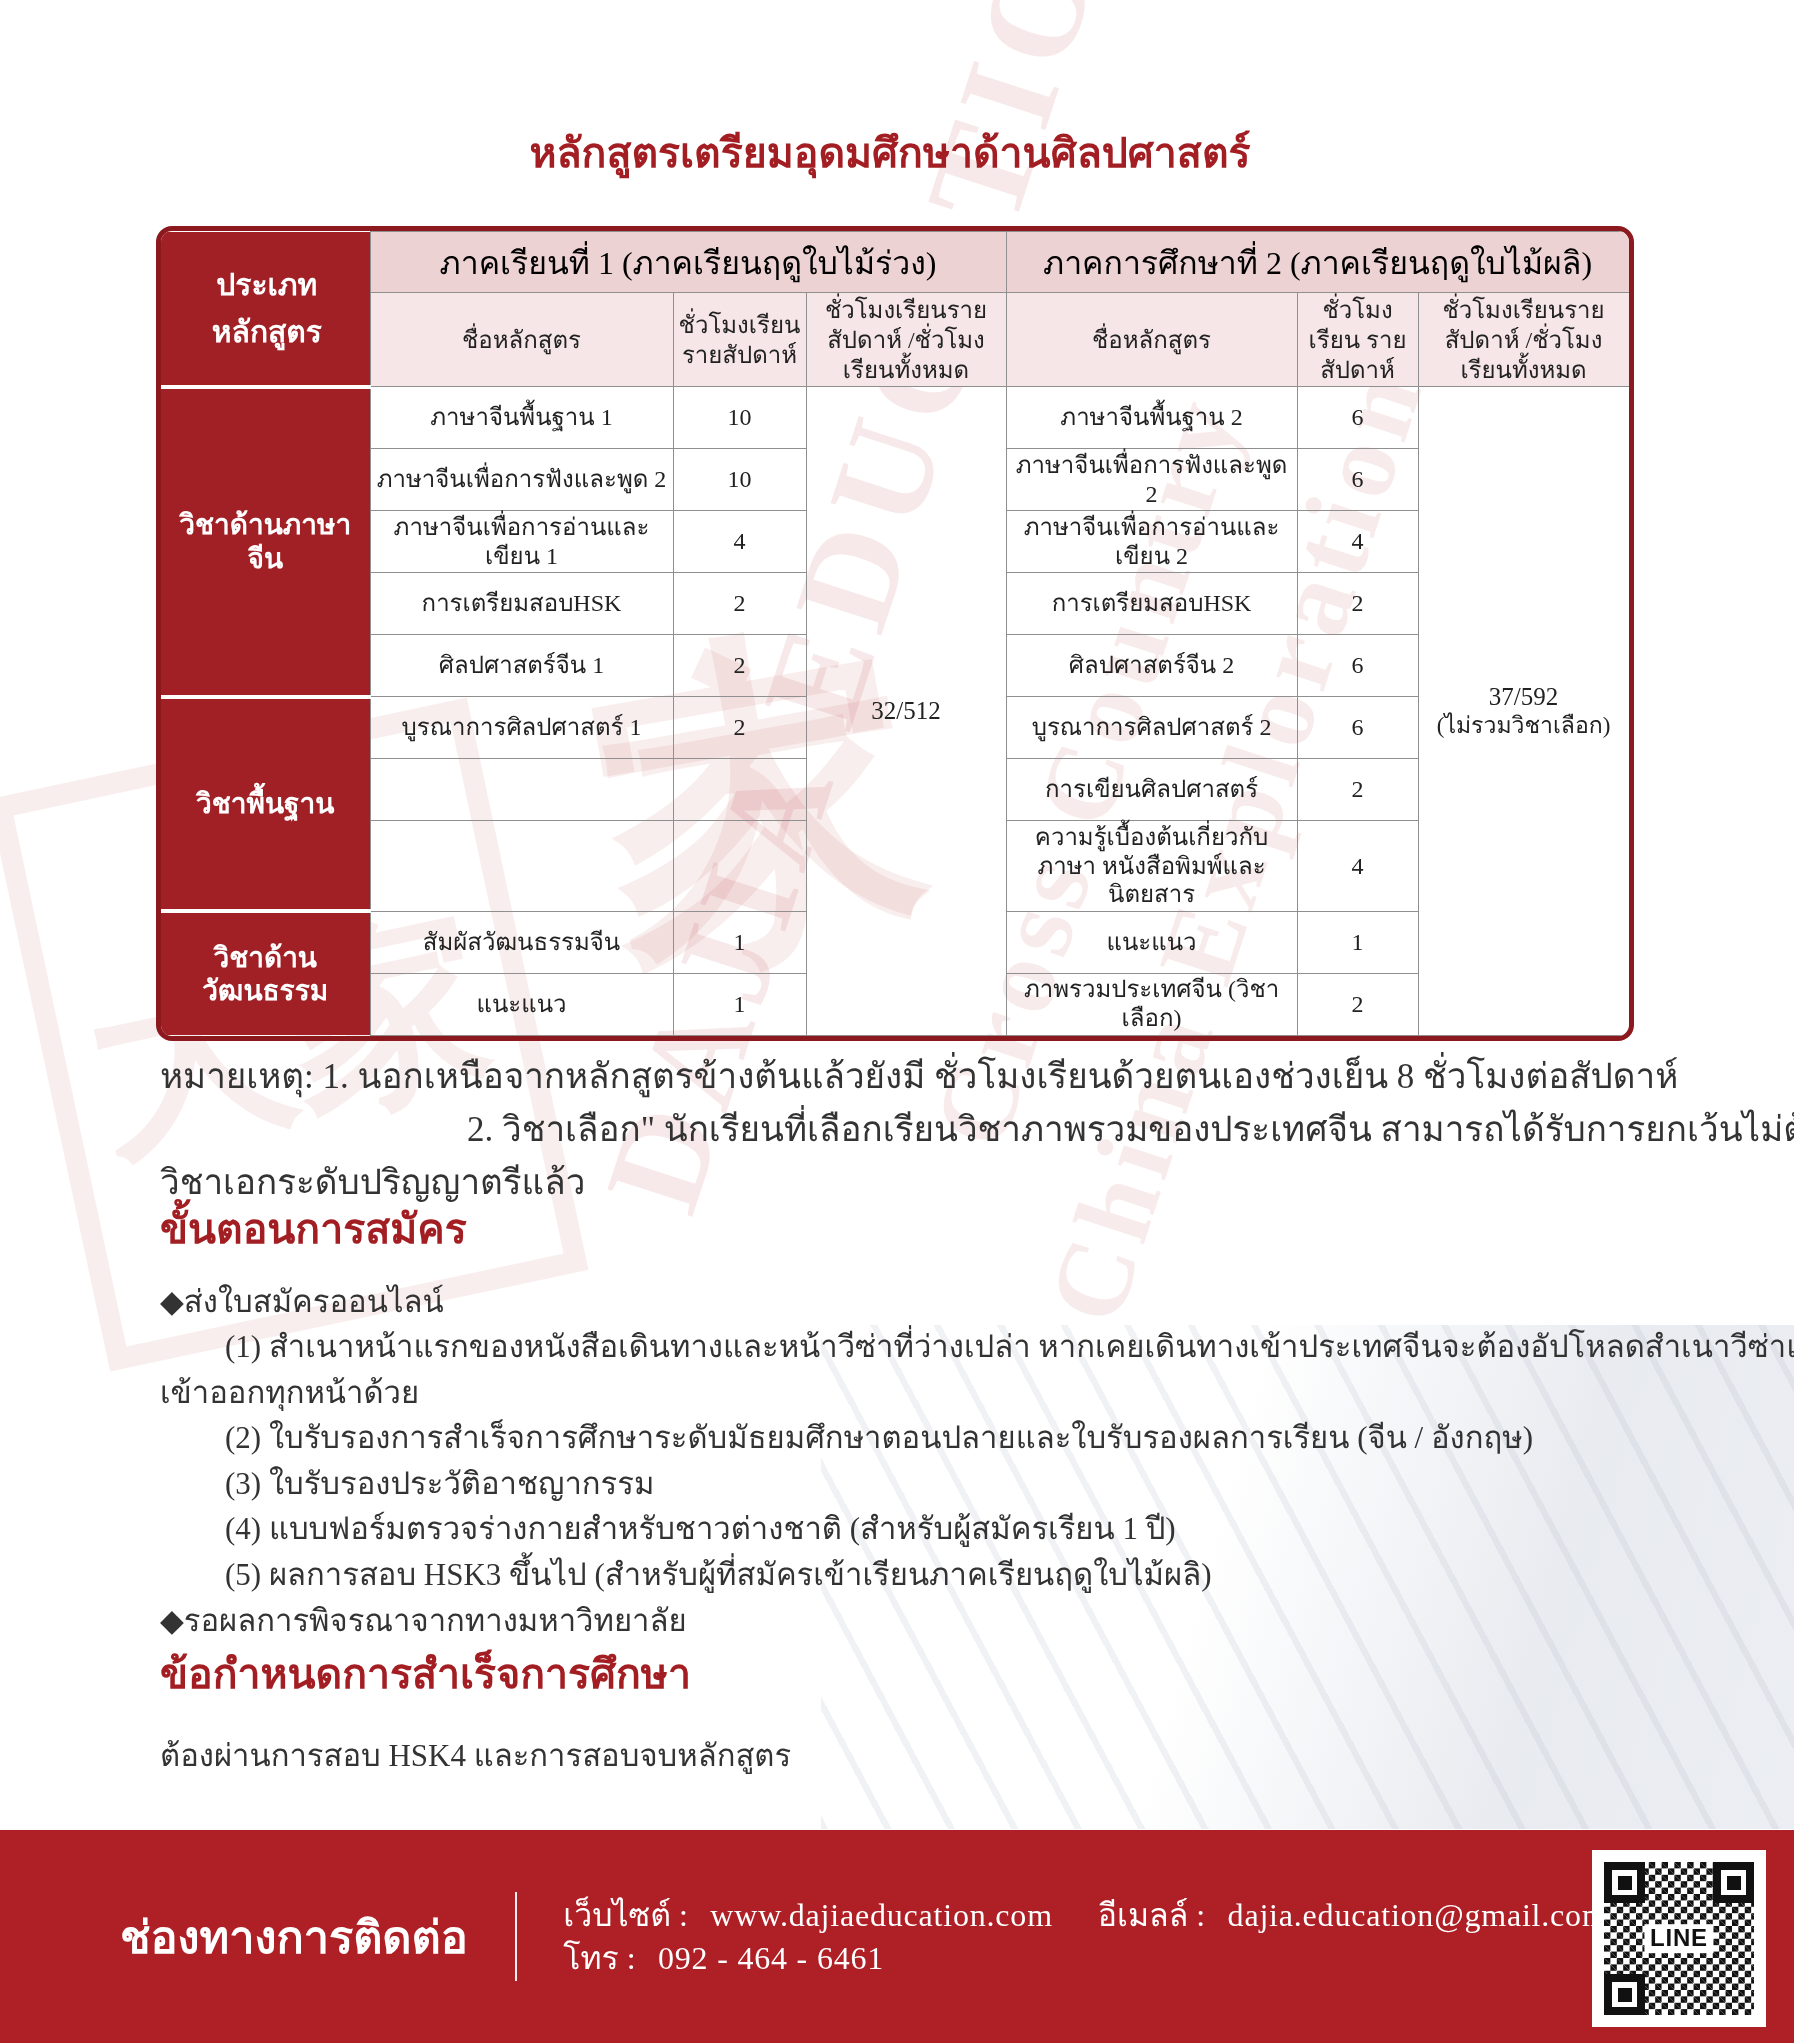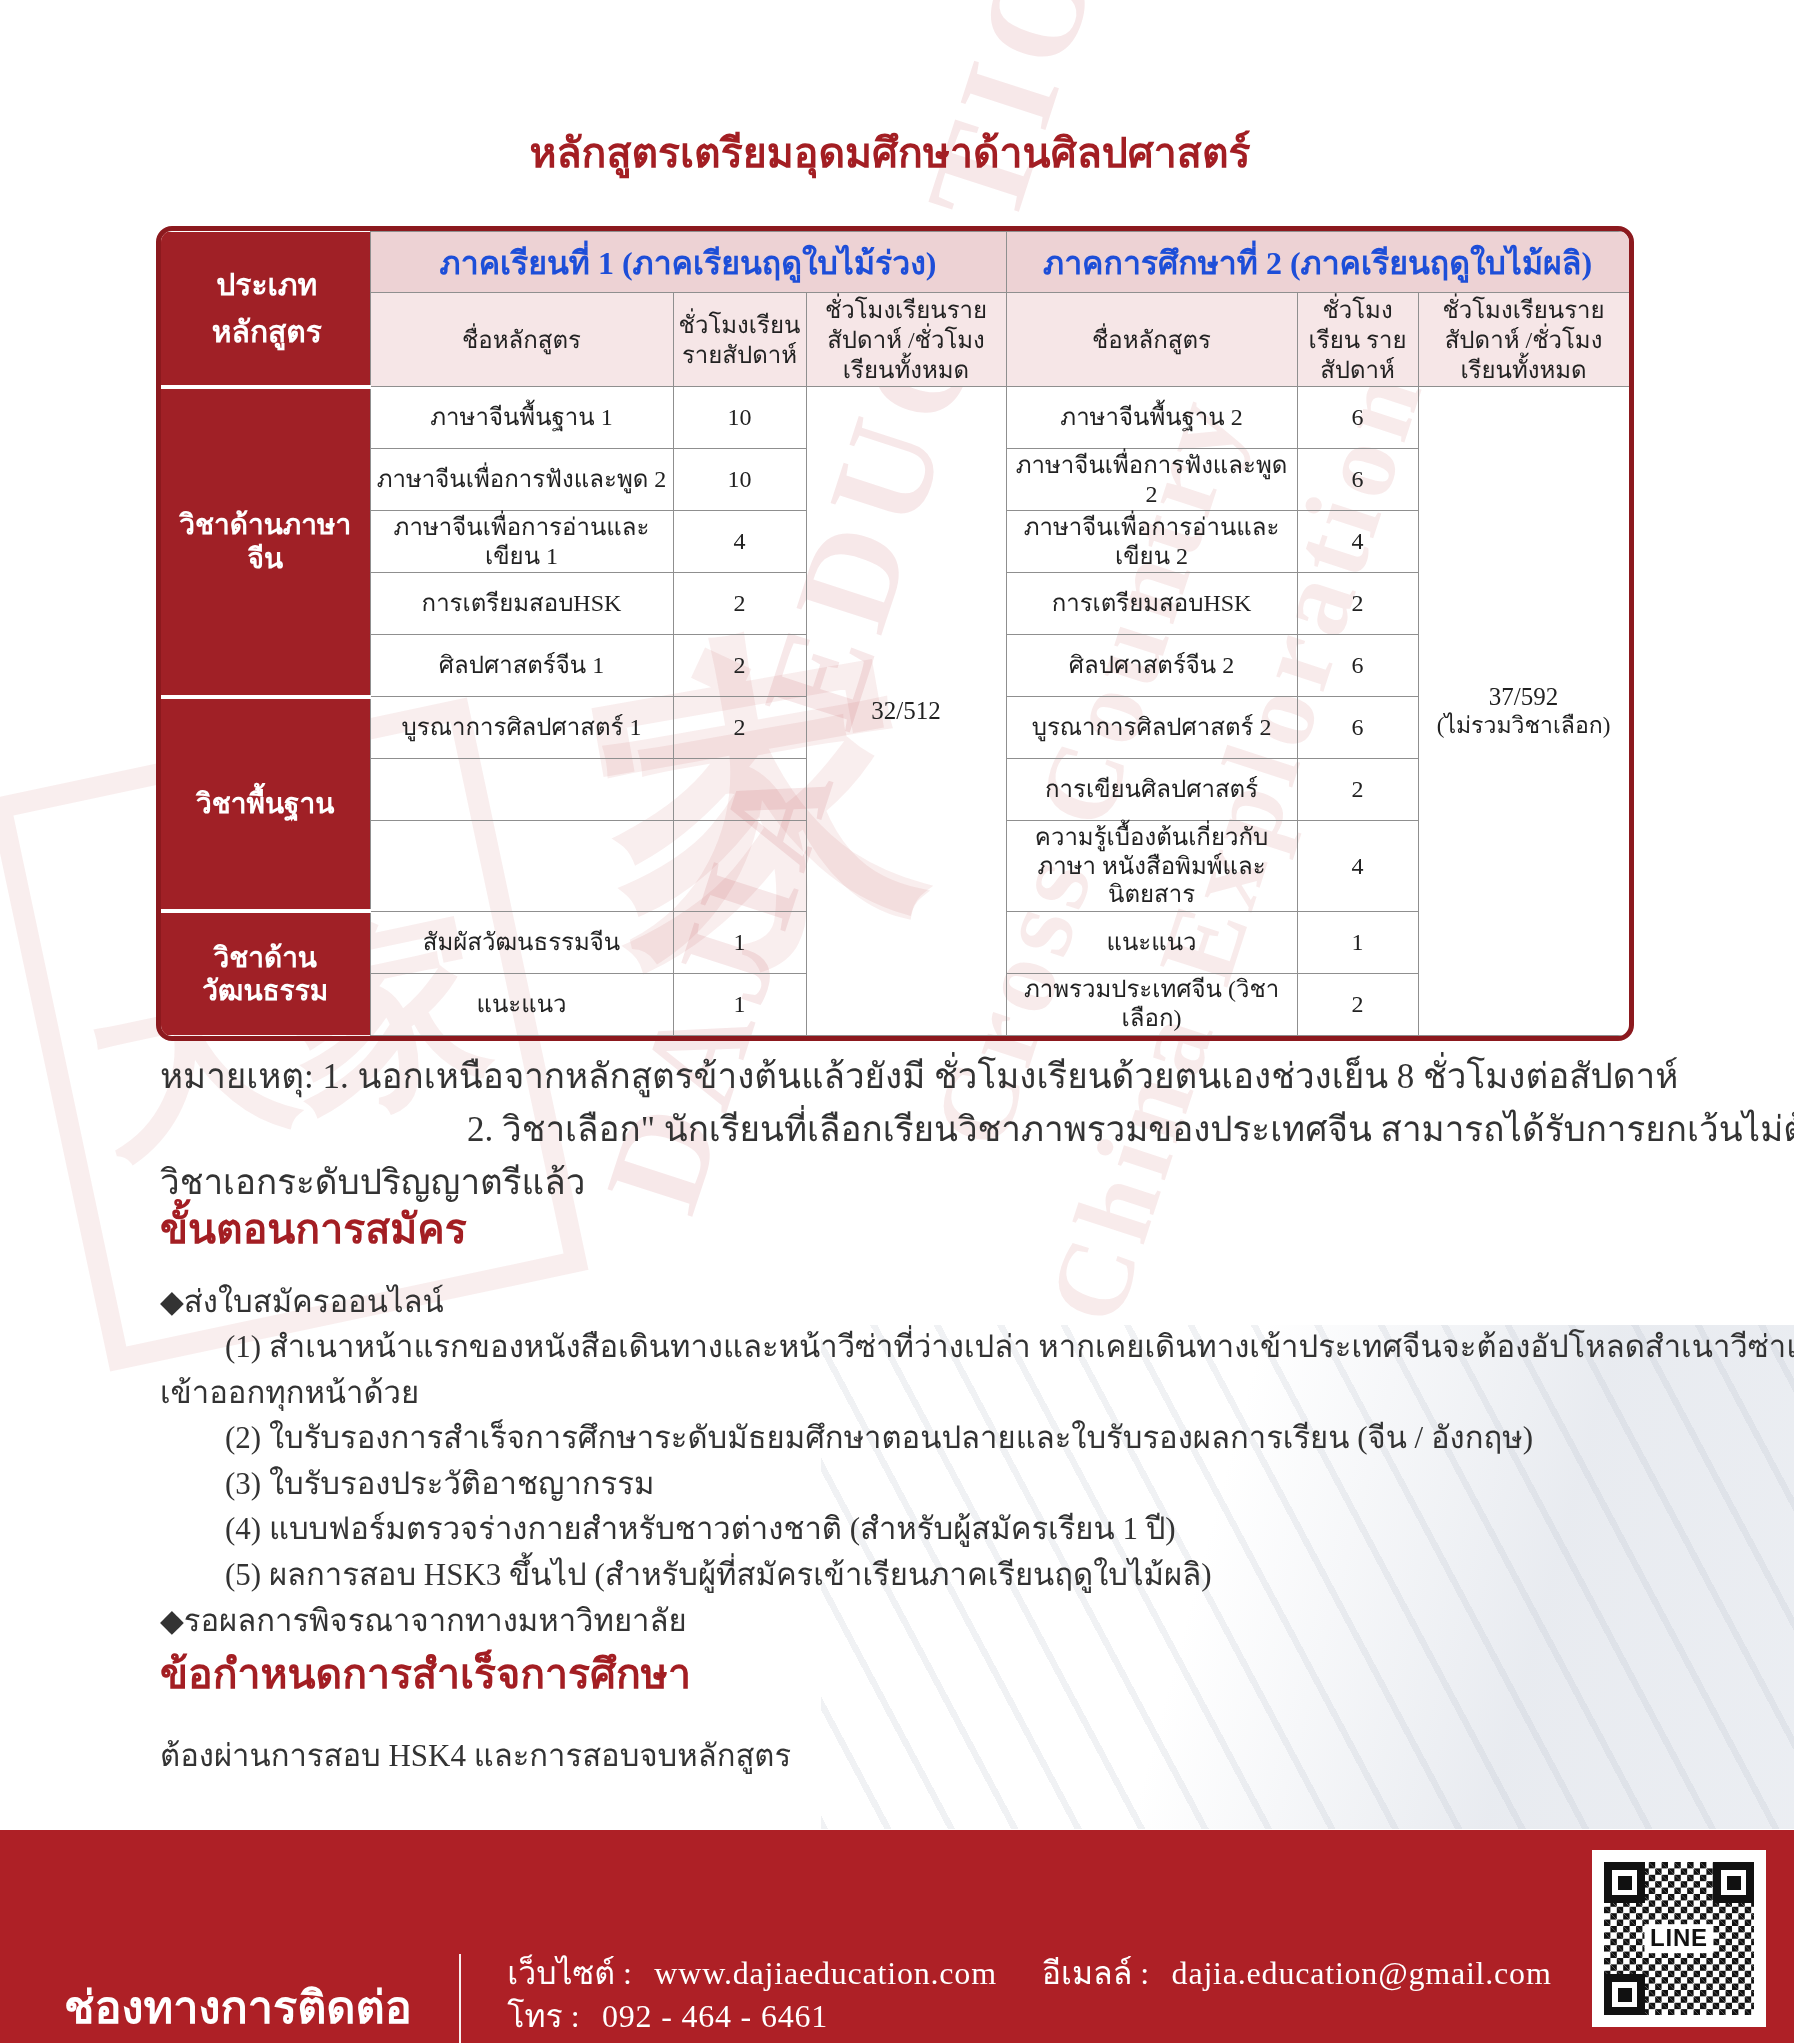--- a/index.html
+++ b/index.html
@@ -24,41 +24,41 @@
   }
   
   .title{position:absolute;left:156px;top:120px;width:1468px;margin:0;text-align:center;
     font-size:41px;font-weight:bold;color:#A31E23;}
   
   .table-wrap{position:absolute;left:156px;top:226px;width:1468px;border:5.6px solid #8C191E;border-radius:16px;overflow:hidden;}
   table{border-collapse:collapse;width:100%;table-layout:fixed;}
   th,td{border:1.6px solid #8F8F8F;text-align:center;vertical-align:middle;padding:1.6px 4.8px;box-sizing:border-box;}
   th.cat-h{background:#A02026;color:#fff;font-size:30px;font-weight:bold;border:0;padding-left:8px;}
   td.cat{background:#A02026;color:#fff;font-size:28px;font-weight:bold;border:0;border-top:4.8px solid #fff;}
-  th.sem{background:#EDD2D4;color:#1d4ed8;font-size:32px;font-weight:bold;height:61px;}
+  th.sem{background:#EDD2D4;color:#000000;font-size:32px;font-weight:normal;height:61px;}
   th.sub{background:#F6E6E7;color:#222;font-size:24px;font-weight:normal;height:80px;line-height:1.25;}
   tbody td{font-size:24px;color:#222;background:transparent;line-height:1.2;}
   tbody tr{height:62px;}
   td.total{font-size:25px;}
   td.total .tnote{font-size:23px;}
   
   .notes{position:absolute;left:160px;top:1050px;width:1596px;font-size:35px;color:#333;line-height:1.52;}
   .notes div{white-space:nowrap;}
   .notes .n-indent{margin-left:307px;}
   
   .steps{position:absolute;left:160px;top:1196px;width:1604px;}
   .sec-head{margin:0;font-size:41px;font-weight:bold;color:#A31E23;}
   .steps .items{margin-top:17.6px;font-size:31px;color:#333;line-height:1.47;}
   .steps .items div{white-space:nowrap;}
   .step-num{margin-left:65px;}
   .grad{position:absolute;left:160px;top:1641px;width:1437px;}
   .grad .body{margin-top:24px;font-size:31px;color:#333;}
   
   .footer{position:absolute;left:0;top:1830px;width:1795px;height:213px;background:#AE2026;color:#fff;}
-  .footer-inner{display:flex;align-items:flex-end;height:100%;padding-left:64px;box-sizing:border-box;gap:12px;}
+  .footer-inner{display:flex;align-items:center;height:100%;padding-left:120px;box-sizing:border-box;gap:12px;}
   .contact-label{font-size:45px;font-weight:bold;white-space:nowrap;}
   .f-divider{width:2.4px;height:89px;background:rgba(255,255,255,0.92);margin:0 34px 0 35px;}
   .f-lines{font-size:32px;line-height:1.0;}
   .f-line{margin:11.2px 0;white-space:nowrap;}
   .f-line .lbl{margin-right:14.4px;}
   .f-line .val{margin-right:37px;letter-spacing:0.8px;}
   
   .qr{position:absolute;right:29px;top:20px;width:174px;height:177px;background:#fff;box-sizing:border-box;padding:12px;}
   .qr-dots{position:relative;width:100%;height:100%;
     background-image:

